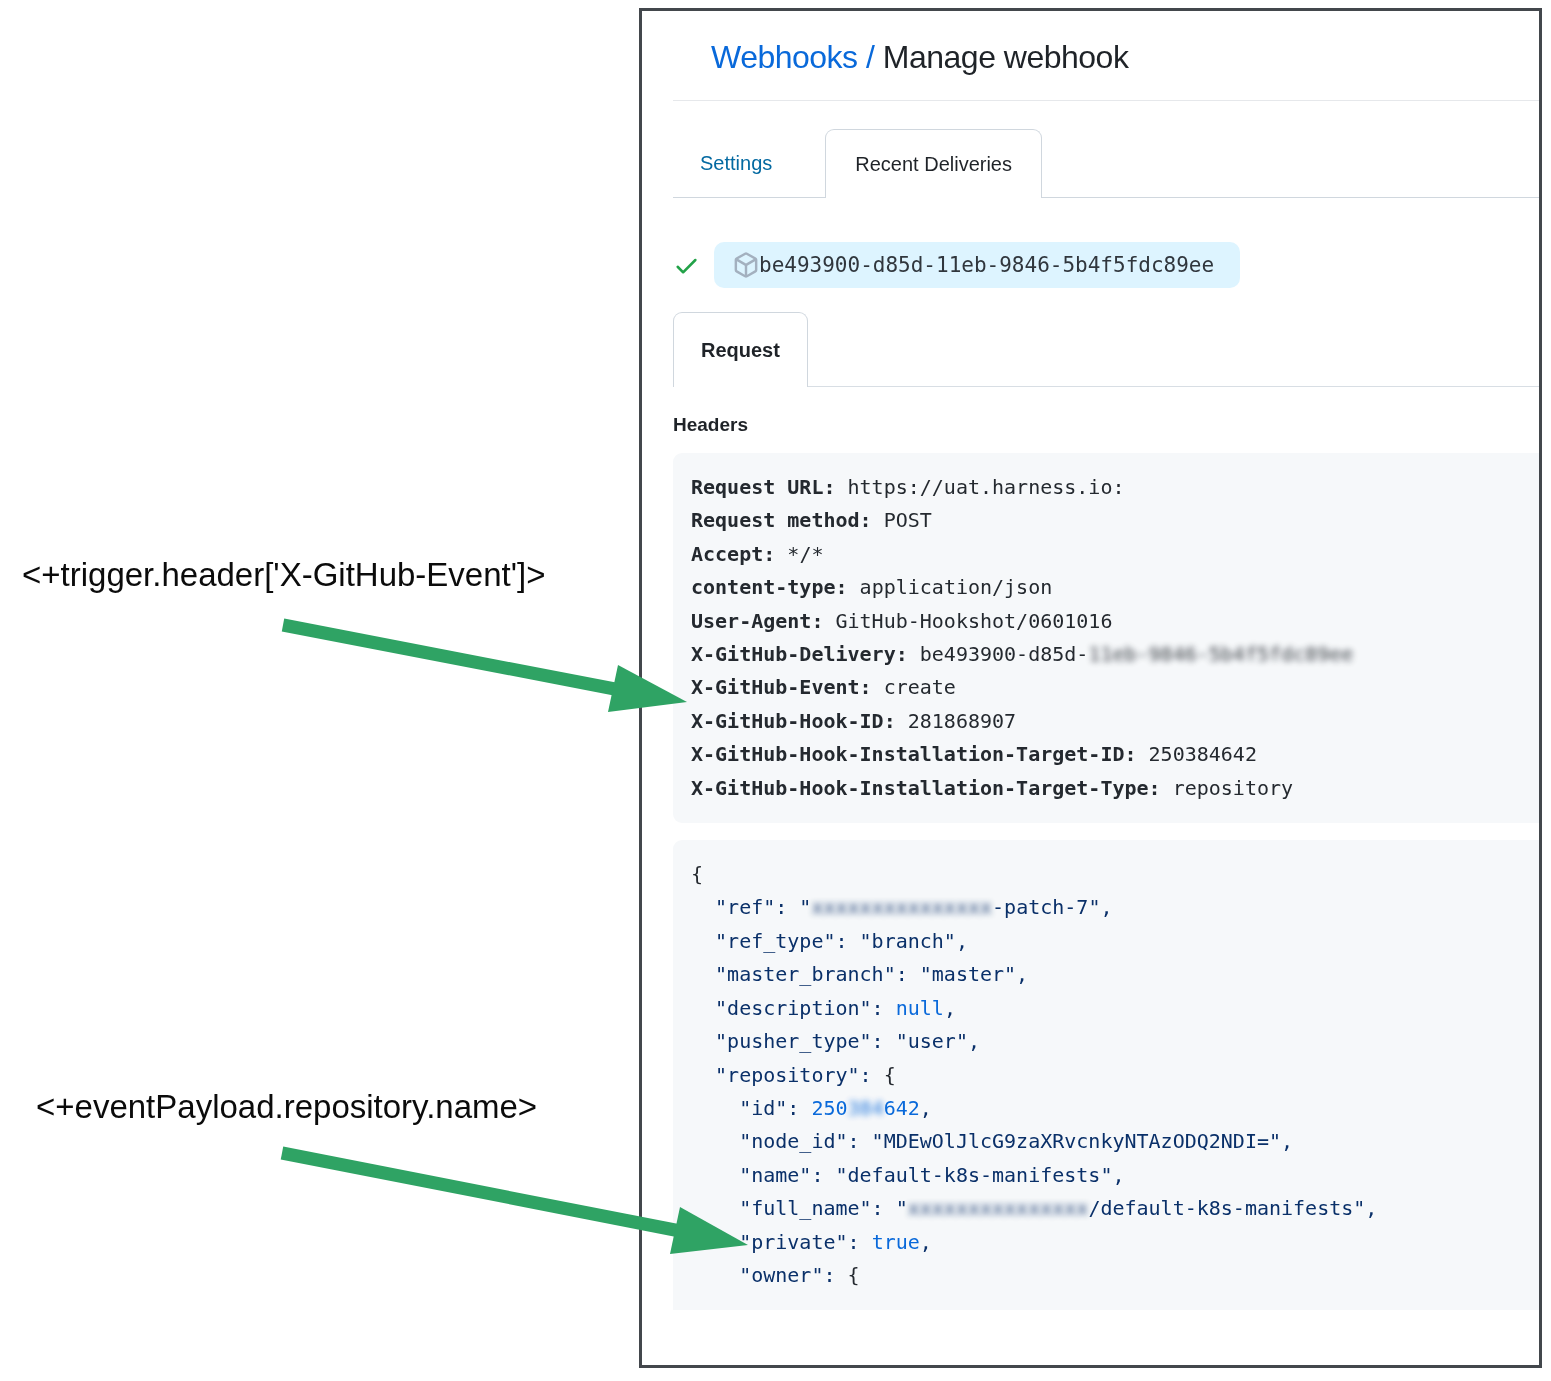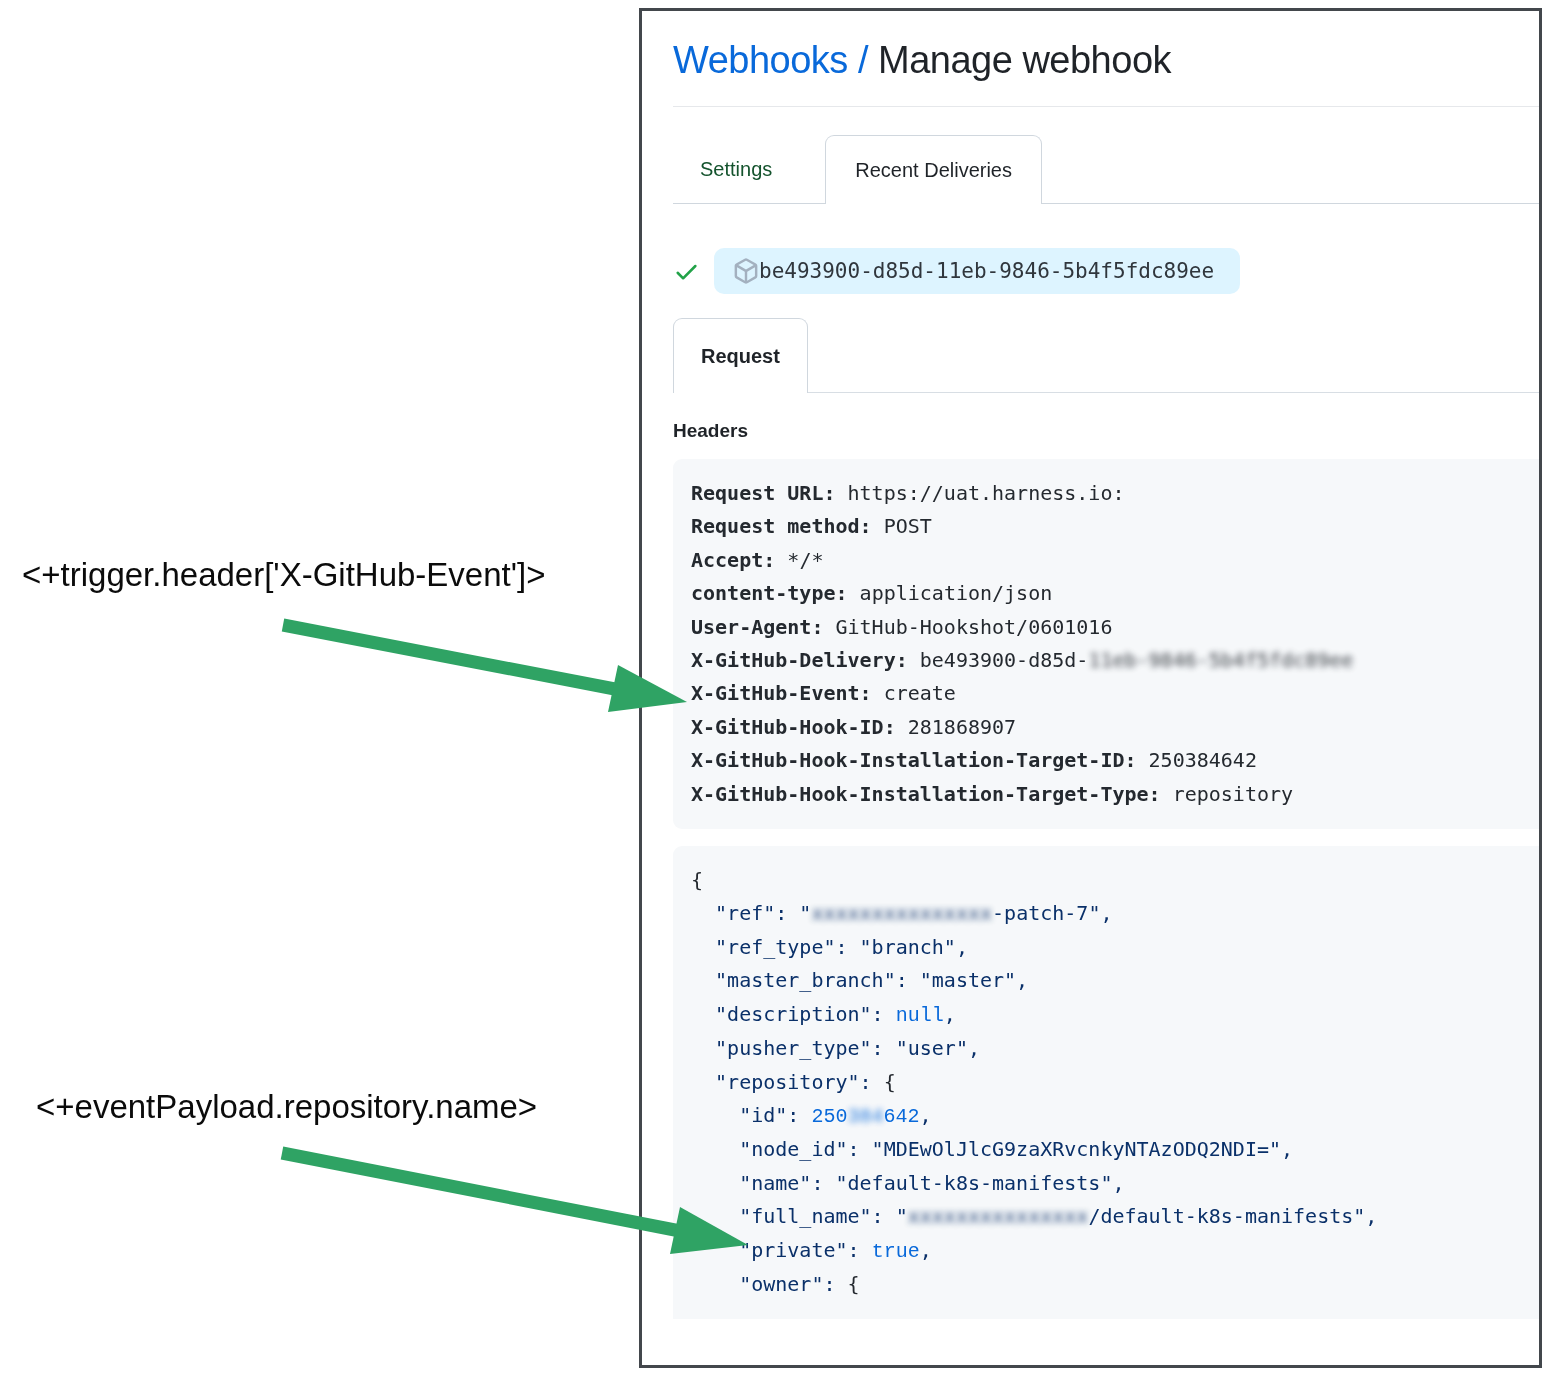--- a/index.html
+++ b/index.html
@@ -11,27 +11,27 @@
   .annotation { position:absolute; font-size:33px; color:#0b0b0b; letter-spacing:0; white-space:nowrap; }
   .a1 { left:22px; top:556px; }
   .a2 { left:36px; top:1088px; }
   .arrows { position:absolute; left:0; top:0; width:1551px; height:1381px; pointer-events:none; z-index:30; }
 
   
   .panel { position:absolute; left:639px; top:8px; width:903px; height:1360px;
            background:#fff; border:3px solid #43474c; overflow:hidden; z-index:10; }
   .inner { padding:28px 0 0 31px; }
 
-  h1.title { font-size:38px; font-weight:400; color:#1f2328; letter-spacing:-0.5px; }
+  h1.title { font-size:32px; font-weight:400; color:#1f2328; letter-spacing:-0.5px;margin-left:38px; }
   .crumb-link { color:#0969da; cursor:pointer; }
   .divider { margin-top:24px; margin-right:0; height:1px; background:#e6e8eb; }
 
   
   .tabs { margin-top:28px; display:flex; align-items:stretch; border-bottom:1px solid #d0d7de; height:69px; }
-  .tab { display:flex; align-items:center; padding:0 27px; font-size:20px; color:#14532d; cursor:pointer; }
+  .tab { display:flex; align-items:center; padding:0 27px; font-size:20px; color:#0369a1; cursor:pointer; }
   .tab.active { background:#fff; color:#1f2328; border:1px solid #d0d7de; border-bottom:none;
                 border-radius:9px 9px 0 0; margin-bottom:-1px; padding:0 29px; margin-left:26px; }
 
   
   .delivery-row { margin-top:44px; display:flex; align-items:center; gap:14px; }
   .check { width:27px; height:27px; flex:none; }
   .pill { display:flex; align-items:center; background:#ddf4ff; border-radius:10px;
           padding:10px 26px 10px 19px; cursor:pointer; }
   .pkg { width:26px; height:26px; flex:none; }
   .pill-id { font-family:"DejaVu Sans Mono", monospace; font-size:21px; color:#30363d; }
@@ -47,21 +47,21 @@
   
   .sec-title { margin-top:27px; font-size:19px; font-weight:700; color:#1f2328; }
   .codebox { margin-top:17px; background:#f6f8fa; border-radius:9px 0 0 9px; padding:18px 8px 18px 18px;
              font-family:"DejaVu Sans Mono", monospace; font-size:20px; line-height:33.4px;
              white-space:pre; overflow:hidden; }
   .codebox.payload { border-radius:9px 0 0 0; }
   .code-line { white-space:pre; }
   .hb { font-weight:700; color:#24292f; }
   .hv { color:#24292f; }
   .j  { color:#0a3069; }
-  .l  { color:#0969da;font-family:Liberation Mono, monospace; }
+  .l  { color:#0969da; }
   .d  { color:#24292f; }
   .blur { filter:blur(3px); opacity:.9; }
 </style>
 </head>
 <body>
 
 <div class="page">
 
   <div class="annotation a2">&lt;+eventPayload.repository.name&gt;</div>
   <div class="annotation a1">&lt;+trigger.header['X-GitHub-Event']&gt;</div>

